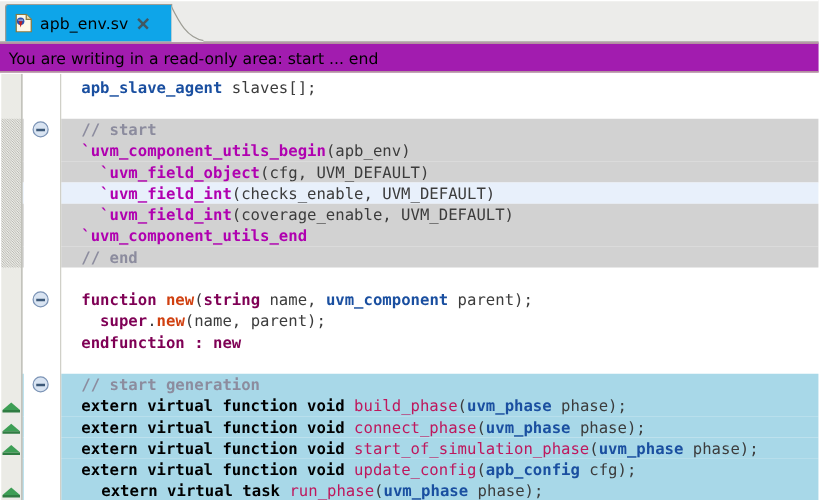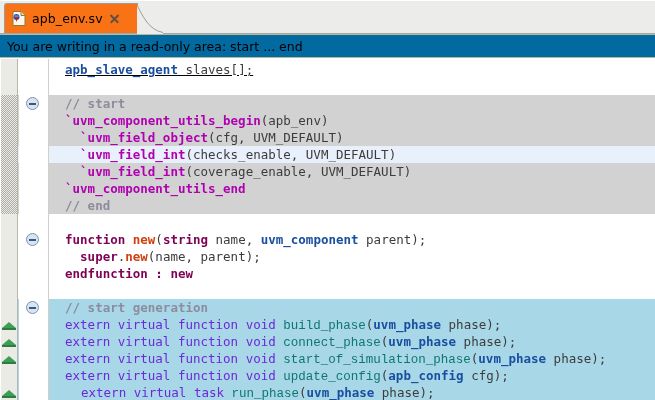--- a/index.html
+++ b/index.html
@@ -18,21 +18,21 @@
     position:absolute;left:0;top:0;width:655px;height:34px;
     background:#ececea;
     border-bottom:1px solid #a8a8a0;
     box-sizing:border-box;
   }
   #tabbar:before{
     content:"";position:absolute;left:0;top:0;width:655px;height:1px;background:#ffffff;
   }
   .tab{
     position:absolute;left:4px;top:3px;height:30px;width:134px;
-    background:#f97316;
+    background:#0ea5e9;
     border:1px solid #9d9d95;
     border-bottom:none;
     border-top-left-radius:3px;
     box-sizing:border-box;
     display:flex;align-items:center;
     padding-left:7px;
     overflow:visible;
   }
   
   .tab-slant{
@@ -50,21 +50,21 @@
   }
   .tab-close:before,.tab-close:after{
     content:"";position:absolute;left:0;top:5px;width:11px;height:1.6px;background:#4a4a4a;
   }
   .tab-close:before{transform:rotate(45deg);}
   .tab-close:after{transform:rotate(-45deg);}
 
   
   #banner{
     position:absolute;left:0;top:34px;width:655px;height:24px;
-    background:#0369a1;
+    background:#a21caf;
     border-top:1px solid #b8b89a;
     border-bottom:1px solid #b8b89a;
     box-sizing:border-box;
     display:flex;align-items:center;
     padding-left:7px;
     color:#000000;
     font-size:12.5px;
     font-family:"DejaVu Sans","Liberation Sans",sans-serif;
     white-space:nowrap;
   }
@@ -106,26 +106,26 @@
   .band.cyan{background:#a8d8e8;}
   .band.curline{background:#e8f0fb;}
 
   .line{
     position:absolute;left:0;height:17px;line-height:17px;white-space:pre;
     font-family:"DejaVu Sans Mono","Liberation Mono",monospace;
     font-size:12.5px;
     letter-spacing:0px;
   }
   
-  .kw       {color:#6d28d9;font-weight:normal;}   
+  .kw       {color:#000000;font-weight:bold;}   
   .kw2      {color:#7f0055;font-weight:bold;}   
   .type     {color:#1a4fa0;font-weight:bold;}   
   .macro    {color:#b000b0;font-weight:bold;}   
   .cmt      {color:#8c8c9e;font-weight:bold;}   
-  .fn       {color:#0f766e;font-family:Liberation Mono, monospace;}                    
+  .fn       {color:#be185d;}                    
   .plain    {color:#3c3c3c;}
   .new      {color:#d04010;font-weight:bold;}
 
   
   .fold{
     position:absolute;width:13px;height:13px;border-radius:50%;
     background:#d9e4f2;border:1px solid #7b93b5;box-sizing:border-box;
   }
   .fold:after{
     content:"";position:absolute;left:2px;top:5px;width:7px;height:1.5px;background:#3c5878;
@@ -203,21 +203,21 @@
           <i></i>
         </div>
         <div class="hatch" style="top: 36px; height: 119px;"></div>
       </div>
     <div id="fold-col">
         <div class="fold" style="top: 38px; left: 7px;"></div>
         <div class="fold" style="top: 174px; left: 7px;"></div>
         <div class="fold" style="top: 242px; left: 7px;"></div>
       </div>
     <div id="code">
-        <div class="line" style="top: 2px; left: 15.04px; text-decoration: underline;"><span class="type">apb_slave_agent</span><span class="plain"> slaves[];</span></div>
+        <div class="line" style="top: 2px; left: 15.04px;"><span class="type">apb_slave_agent</span><span class="plain"> slaves[];</span></div>
         <div class="line" style="top: 19px; left: 0px;"></div>
         <div class="line" style="top: 36px; left: 15.04px;"><span class="cmt">// start</span></div>
         <div class="line" style="top: 70px; left: 30.08px;"><span class="macro">`uvm_field_object</span><span class="plain">(cfg, UVM_DEFAULT)</span></div>
         <div class="line" style="top: 53px; left: 15.04px;"><span class="macro">`uvm_component_utils_begin</span><span class="plain">(apb_env)</span></div>
         <div class="line" style="top: 87px; left: 30.08px;"><span class="macro">`uvm_field_int</span><span class="plain">(checks_enable, UVM_DEFAULT)</span></div>
         <div class="line" style="top: 104px; left: 30.08px;"><span class="macro">`uvm_field_int</span><span class="plain">(coverage_enable, UVM_DEFAULT)</span></div>
         <div class="line" style="top: 121px; left: 15.04px;"><span class="macro">`uvm_component_utils_end</span></div>
         <div class="line" style="top: 138px; left: 15.04px;"><span class="cmt">// end</span></div>
         <div class="line" style="top: 155px; left: 0px;"></div>
         <div class="line" style="top: 172px; left: 15.04px;"><span class="kw2">function </span><span class="new">new</span><span class="plain">(</span><span class="kw2">string</span><span class="plain"> name, </span><span class="type">uvm_component</span><span class="plain"> parent);</span></div>

